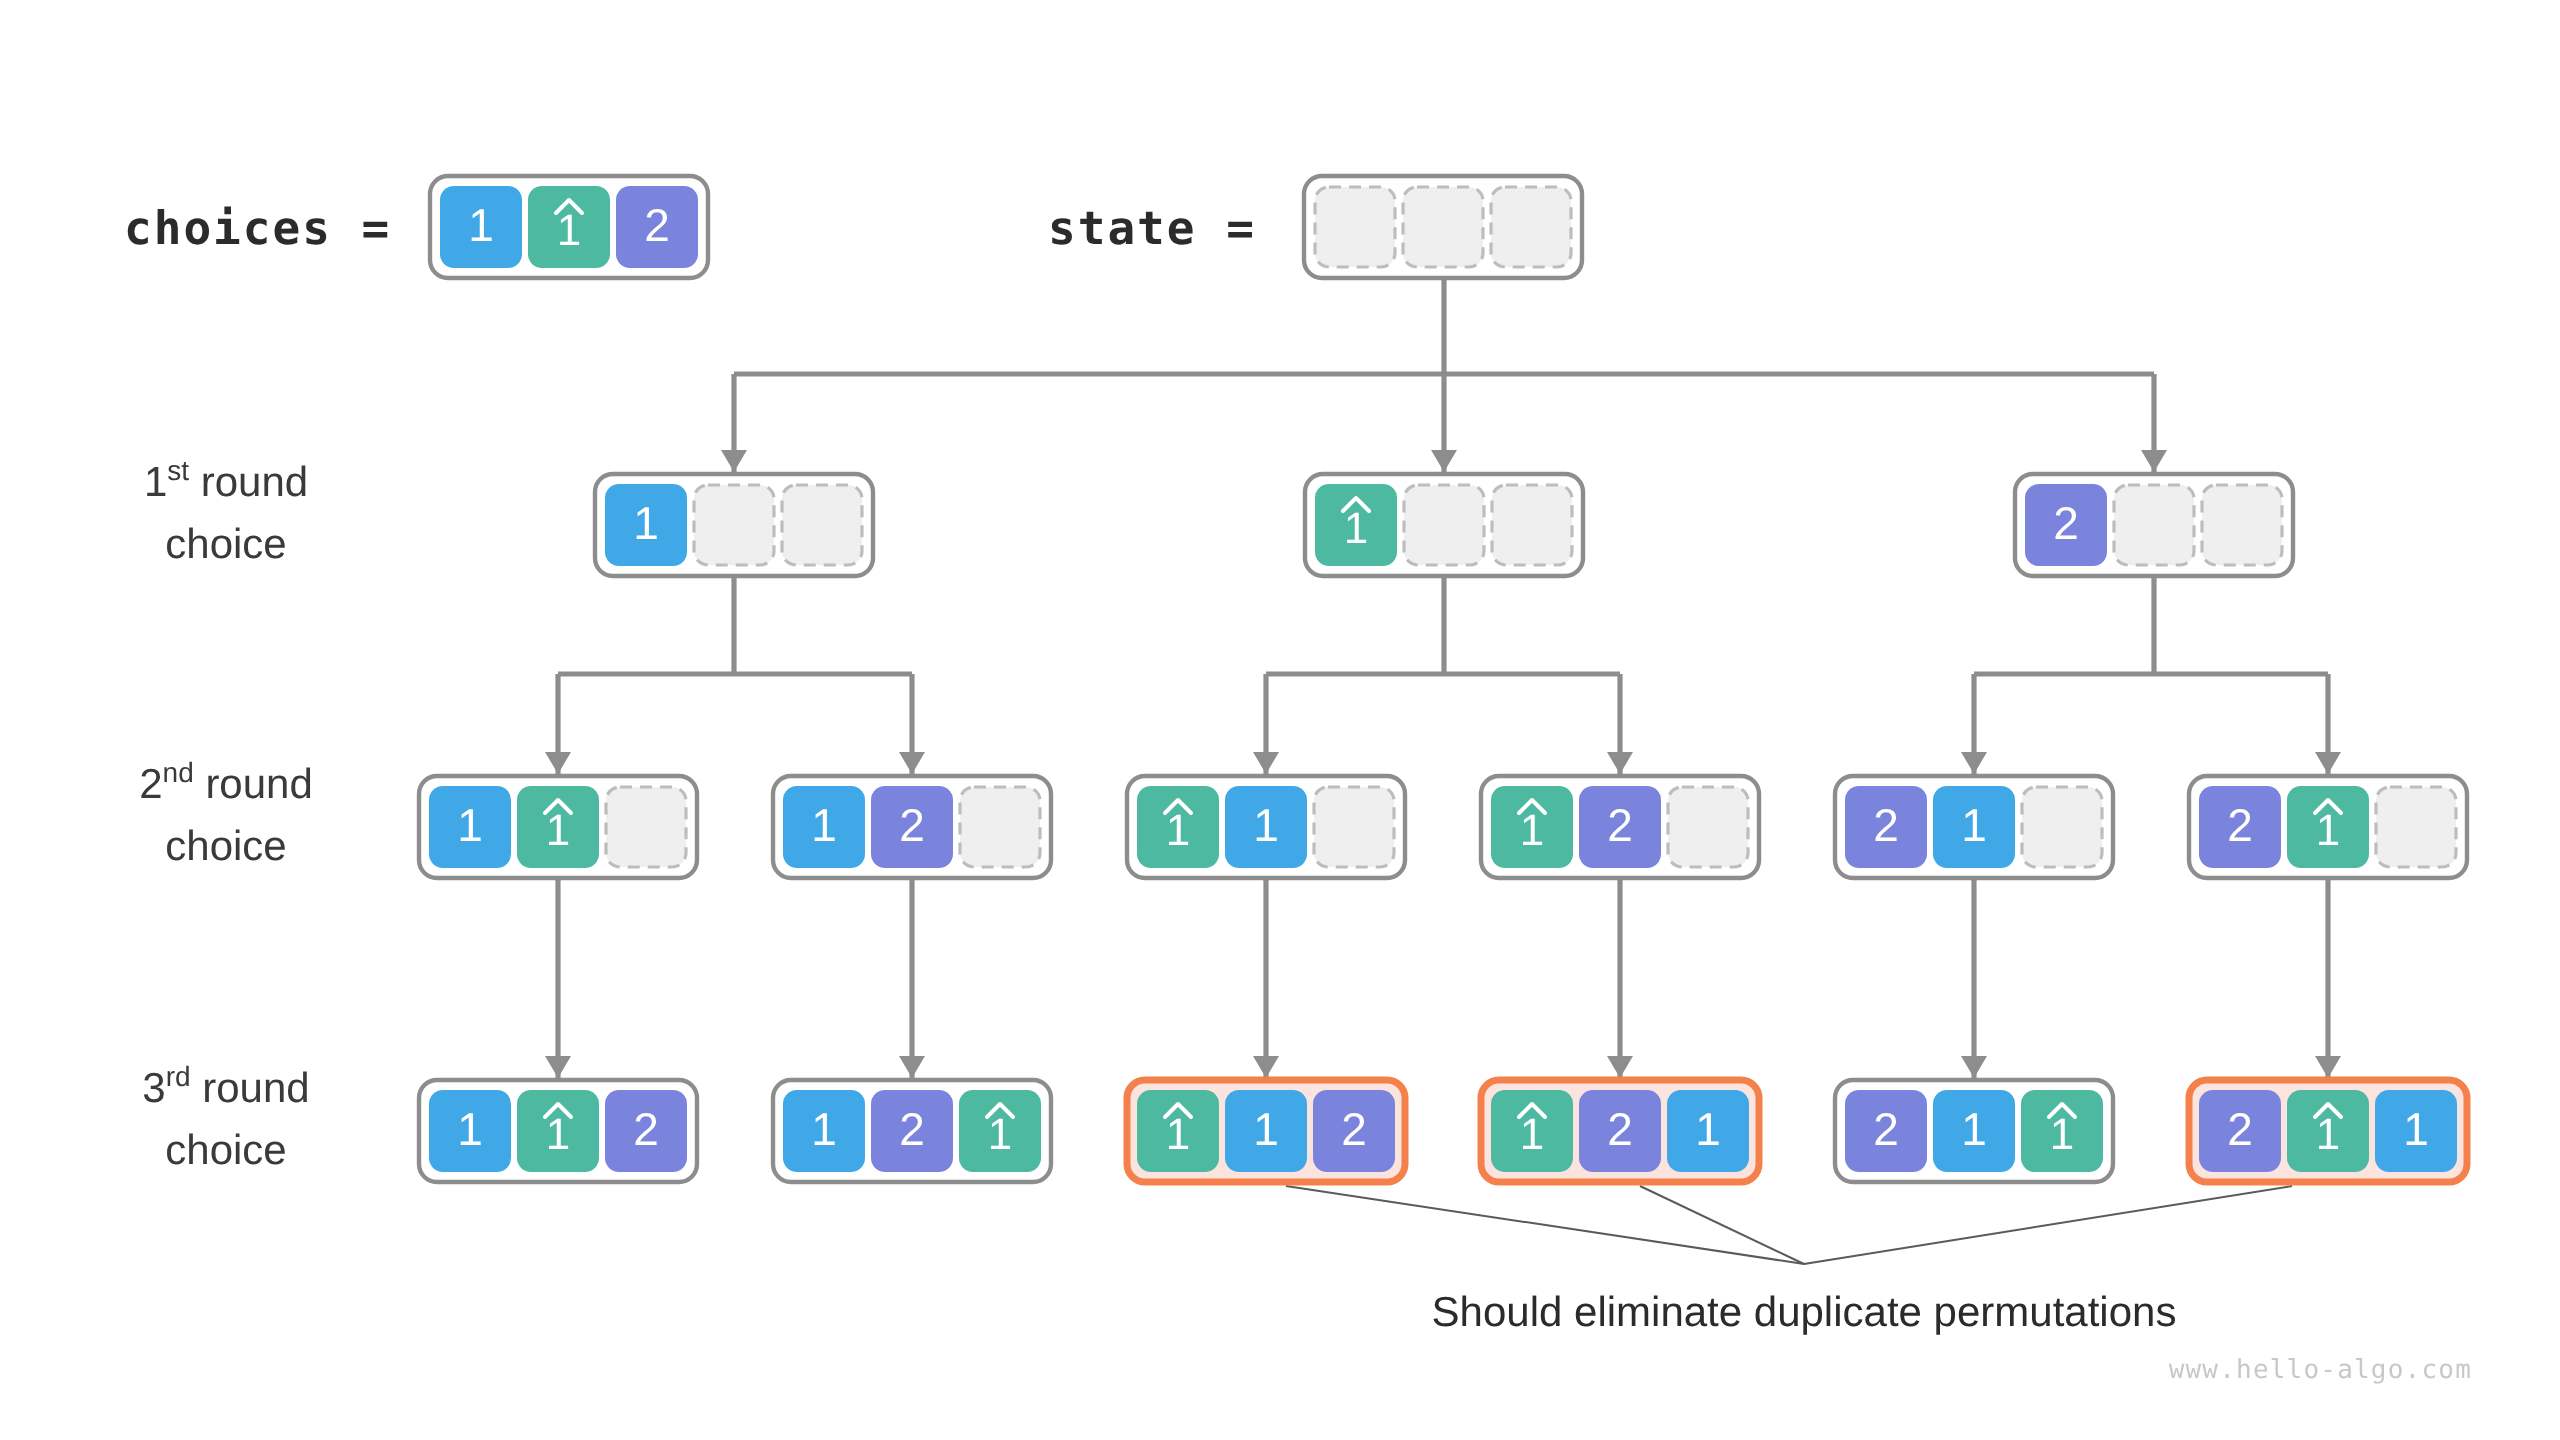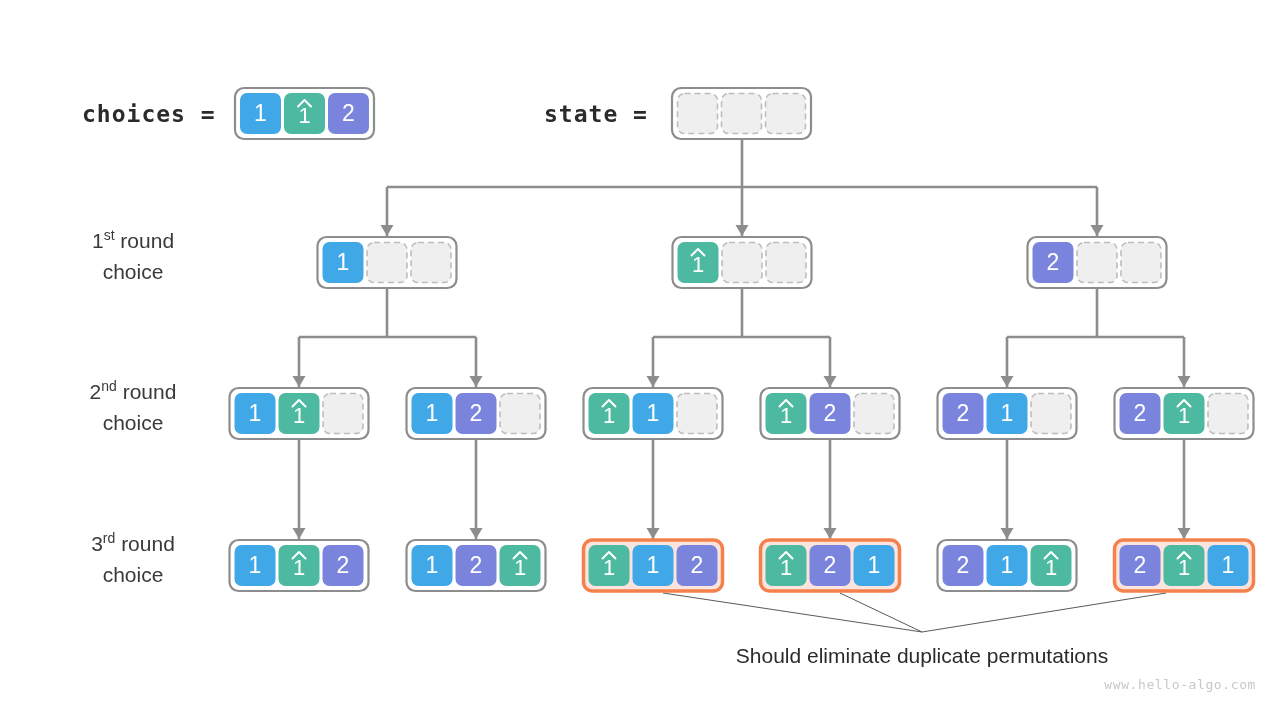--- a/index.html
+++ b/index.html
@@ -1,21 +1,21 @@
 <!DOCTYPE html>
 <html><head>
 <meta charset="utf-8">
 <style>
   html,body{margin:0;padding:0;}
   body{
     width:1280px;height:720px;background:#ffffff;
     font-family:"Liberation Sans", sans-serif;
     overflow:hidden;position:relative;
   }
-  #stage{position:absolute;left:0;top:0;width:1140px;height:720px;margin-left:20px;}
+  #stage{position:absolute;left:0;top:0;width:1140px;height:720px;}
   svg.layer{position:absolute;left:0;top:0;width:1280px;height:720px;overflow:visible;}
 </style>
 </head>
 <body>
 
 <div id="stage">
   <svg class="layer" id="svg-root" viewBox="0 0 1280 720">
       <g>
         <line x1="722" y1="139" x2="722" y2="187" stroke="#8d8d8d" stroke-width="2.6"></line>
         <line x1="367" y1="187" x2="1077" y2="187" stroke="#8d8d8d" stroke-width="2.6"></line>

